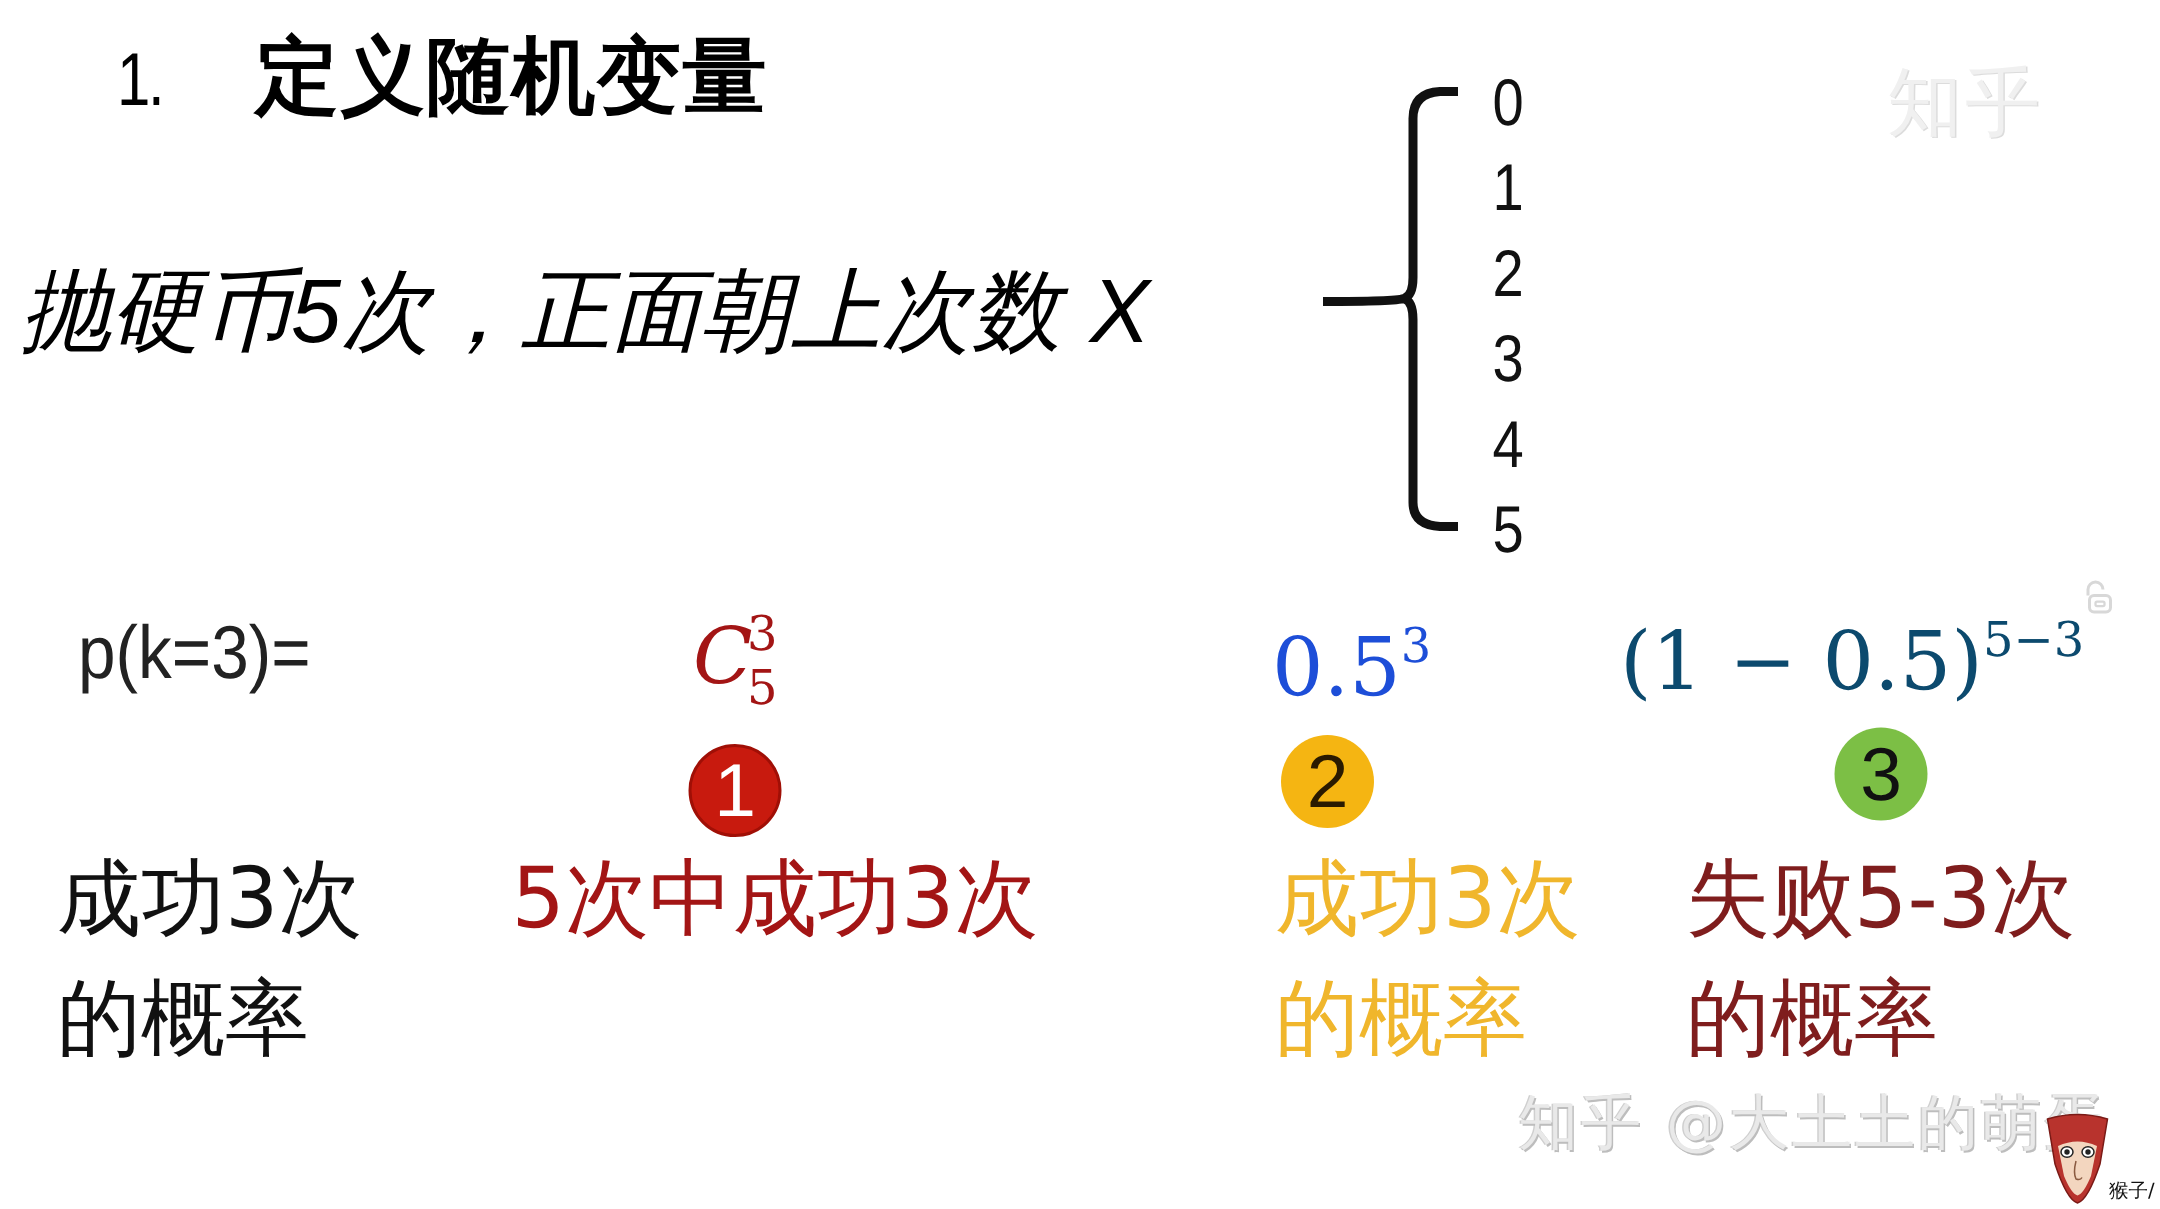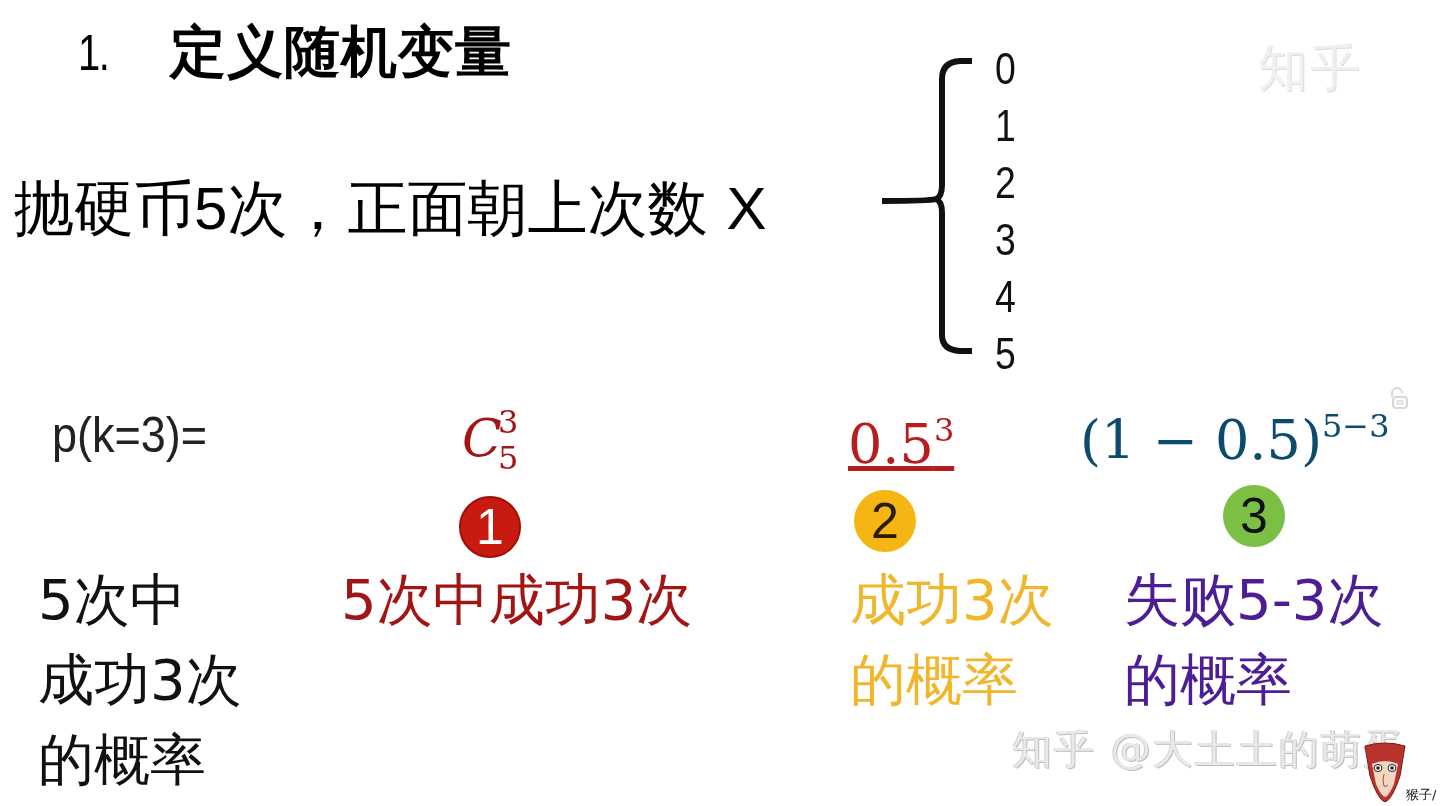--- a/index.html
+++ b/index.html
@@ -47,20 +47,21 @@
       letter-spacing: 2px;
       margin-left: 24px;
     }
 
     
     .statement {
       left: 14px; top: 168px;
       font-size: 60px;
       line-height: 80px;
       letter-spacing: 0px;
+      font-style: italic;
     }
     .statement .thin {
       font-family: "Liberation Sans", sans-serif;
       font-weight: 300;
     }
 
     
     .brace-svg { left: 880px; top: 55px; }
 
     .outcomes {
@@ -94,23 +95,22 @@
       left: 462px; top: 412px;
       color: #a31515;
       font-size: 52px;
     }
     .comb i { font-style: italic; }
     .comb .sup { position: absolute; left: 36px; top: -6px; font-size: 32px; }
     .comb .sub { position: absolute; left: 36px; top: 30px; font-size: 32px; }
 
     .succ {
       left: 848px; top: 418px;
-      color: #b91c1c;
+      color: #1d4ed8;
       font-size: 54px;
-      text-decoration: underline;
     }
     .succ sup, .fail sup { font-size: 32px; vertical-align: 0; position: relative; top: -22px; }
 
     .fail {
       left: 1080px; top: 414px;
       color: #0c4a6e;
       font-size: 54px;
     }
 
     
@@ -130,21 +130,21 @@
 
     
     .expl {
       font-size: 56px;
       line-height: 80px;
       letter-spacing: 0px;
     }
     .expl-black { left: 38px; top: 560px; color: #111; }
     .expl-red   { left: 341px; top: 560px; color: #a31515; }
     .expl-yellow{ left: 850px; top: 560px; color: #f0b62c; }
-    .expl-green { left: 1124px; top: 560px; color: #4c1d95; }
+    .expl-green { left: 1124px; top: 560px; color: #7f1d1d; }
 
     
     .lock-icon { left: 1386px; top: 386px; }
 
     
     .wm-bottom {
       left: 1012px; top: 722px;
       font-size: 40px;
       line-height: 54px;
       color: #e9e9e9;
@@ -203,21 +203,20 @@
 
 <div class="abs math fail">
   <span>(1 − 0.5)</span><sup>5−3</sup>
 </div>
 
 <div class="abs circle c1">1</div>
 <div class="abs circle c2">2</div>
 <div class="abs circle c3">3</div>
 
 <div class="abs expl expl-black">
-  <div>5次中</div>
   <div>成功3次</div>
   <div>的概率</div>
 </div>
 
 <div class="abs expl expl-red">
   <div>5次中成功3次</div>
 </div>
 
 <div class="abs expl expl-yellow">
   <div>成功3次</div>

